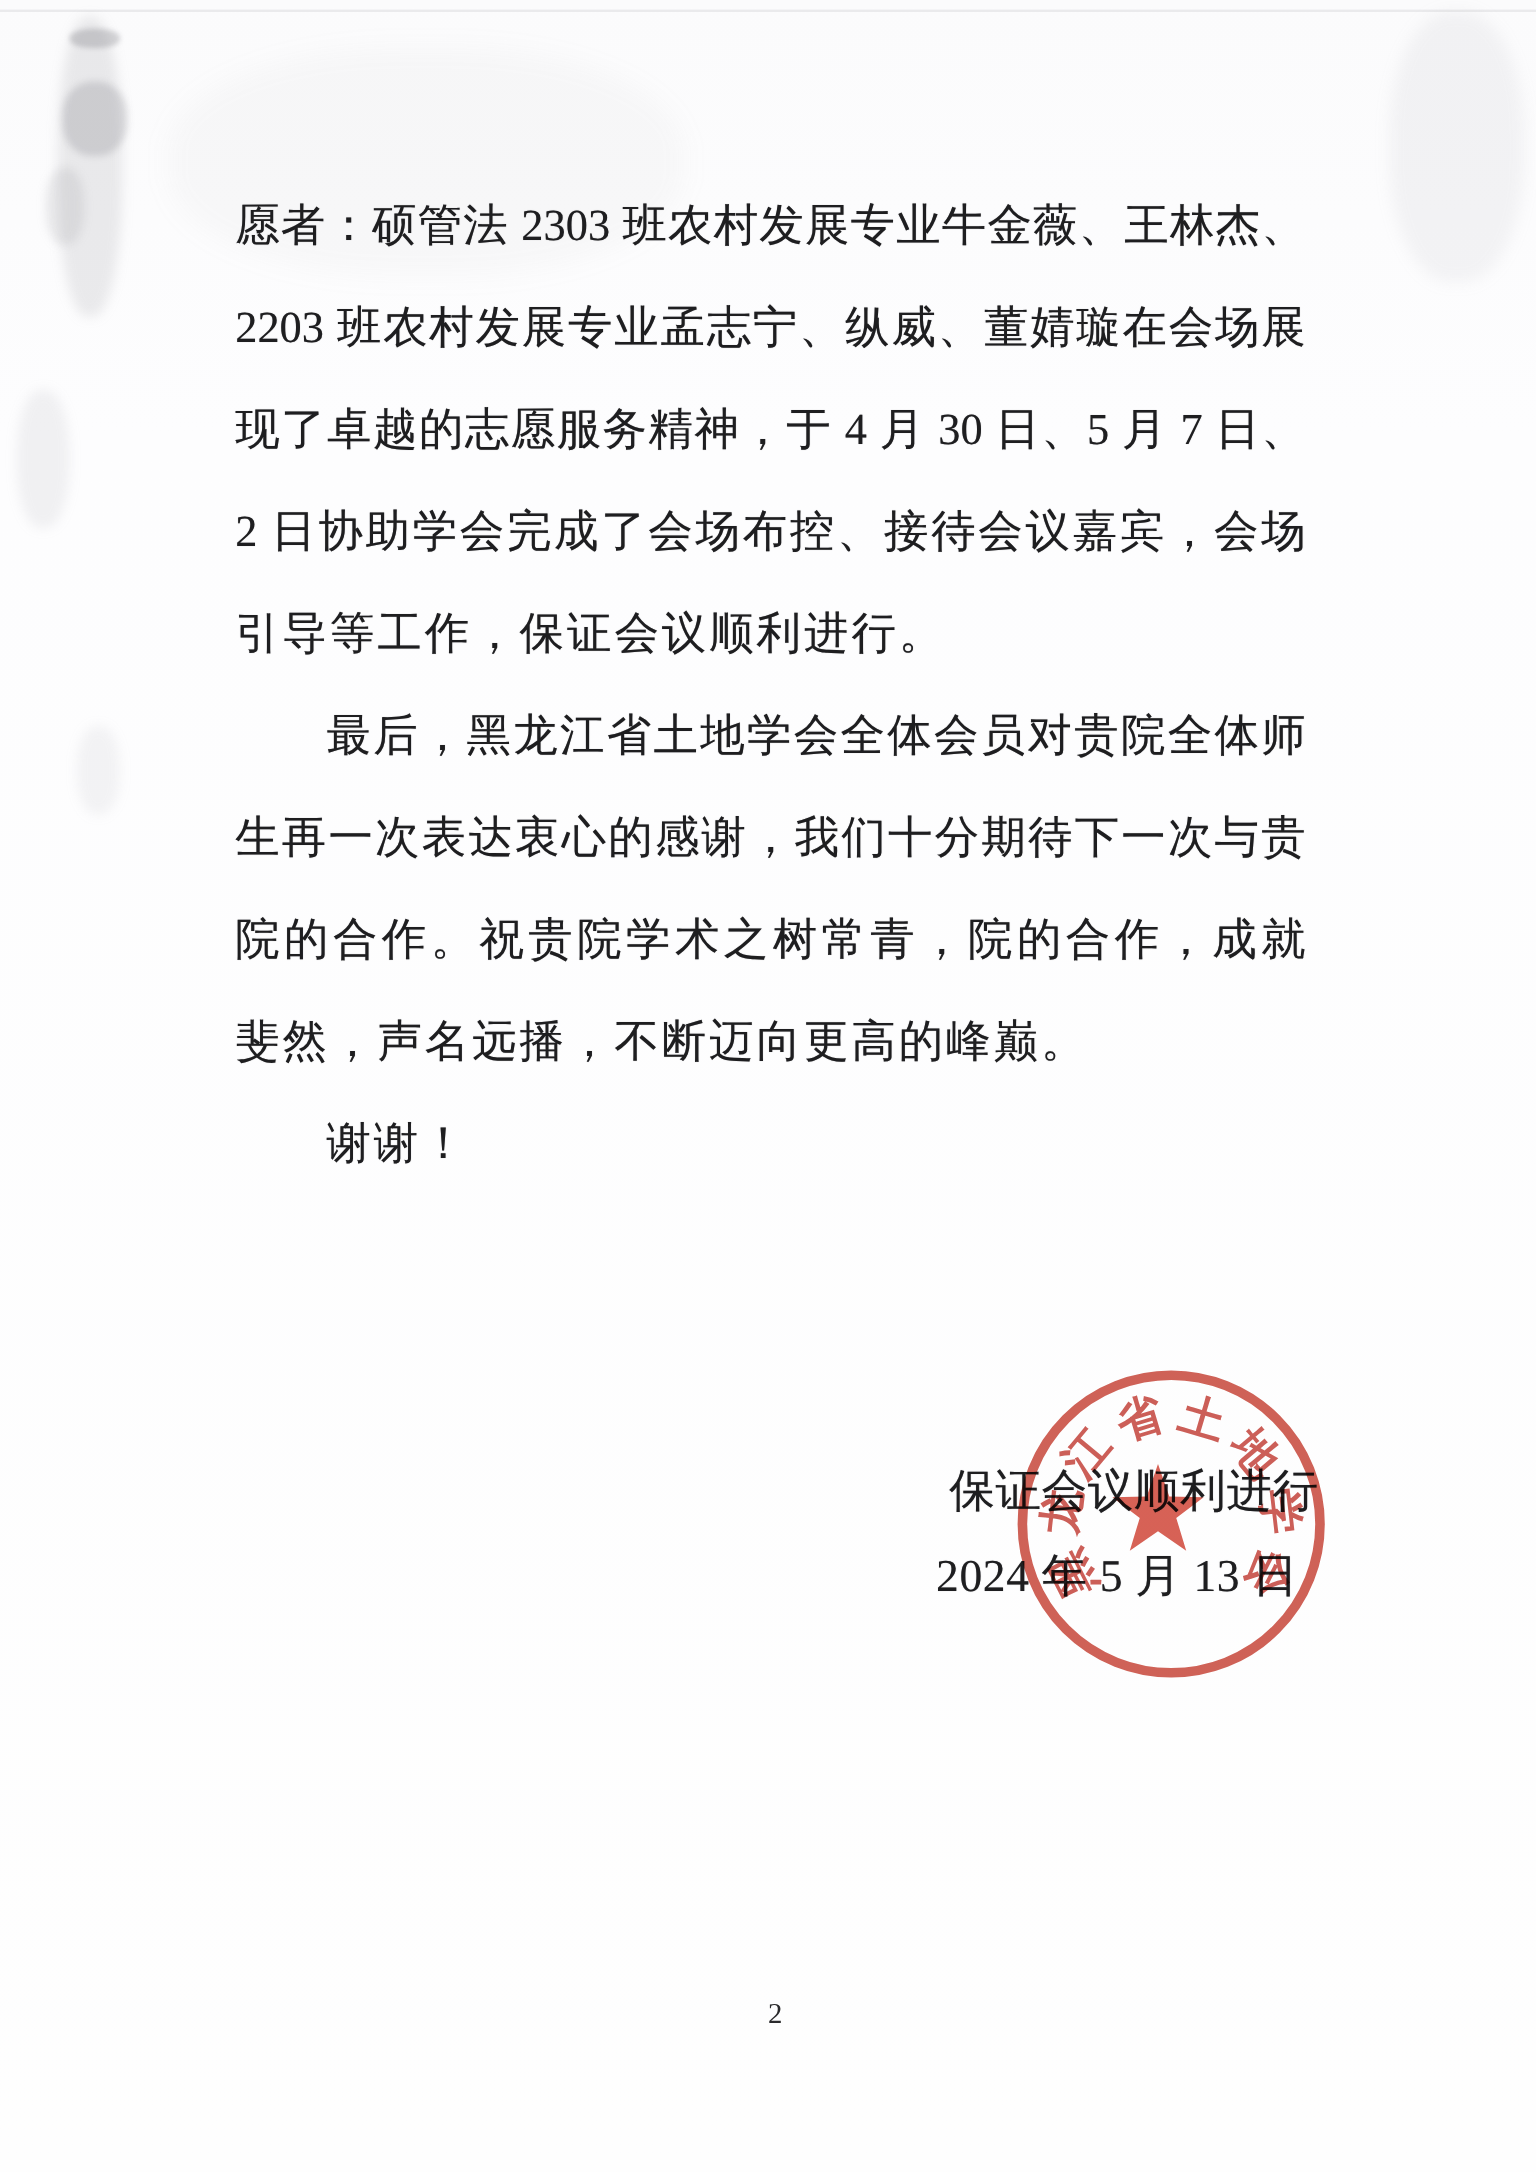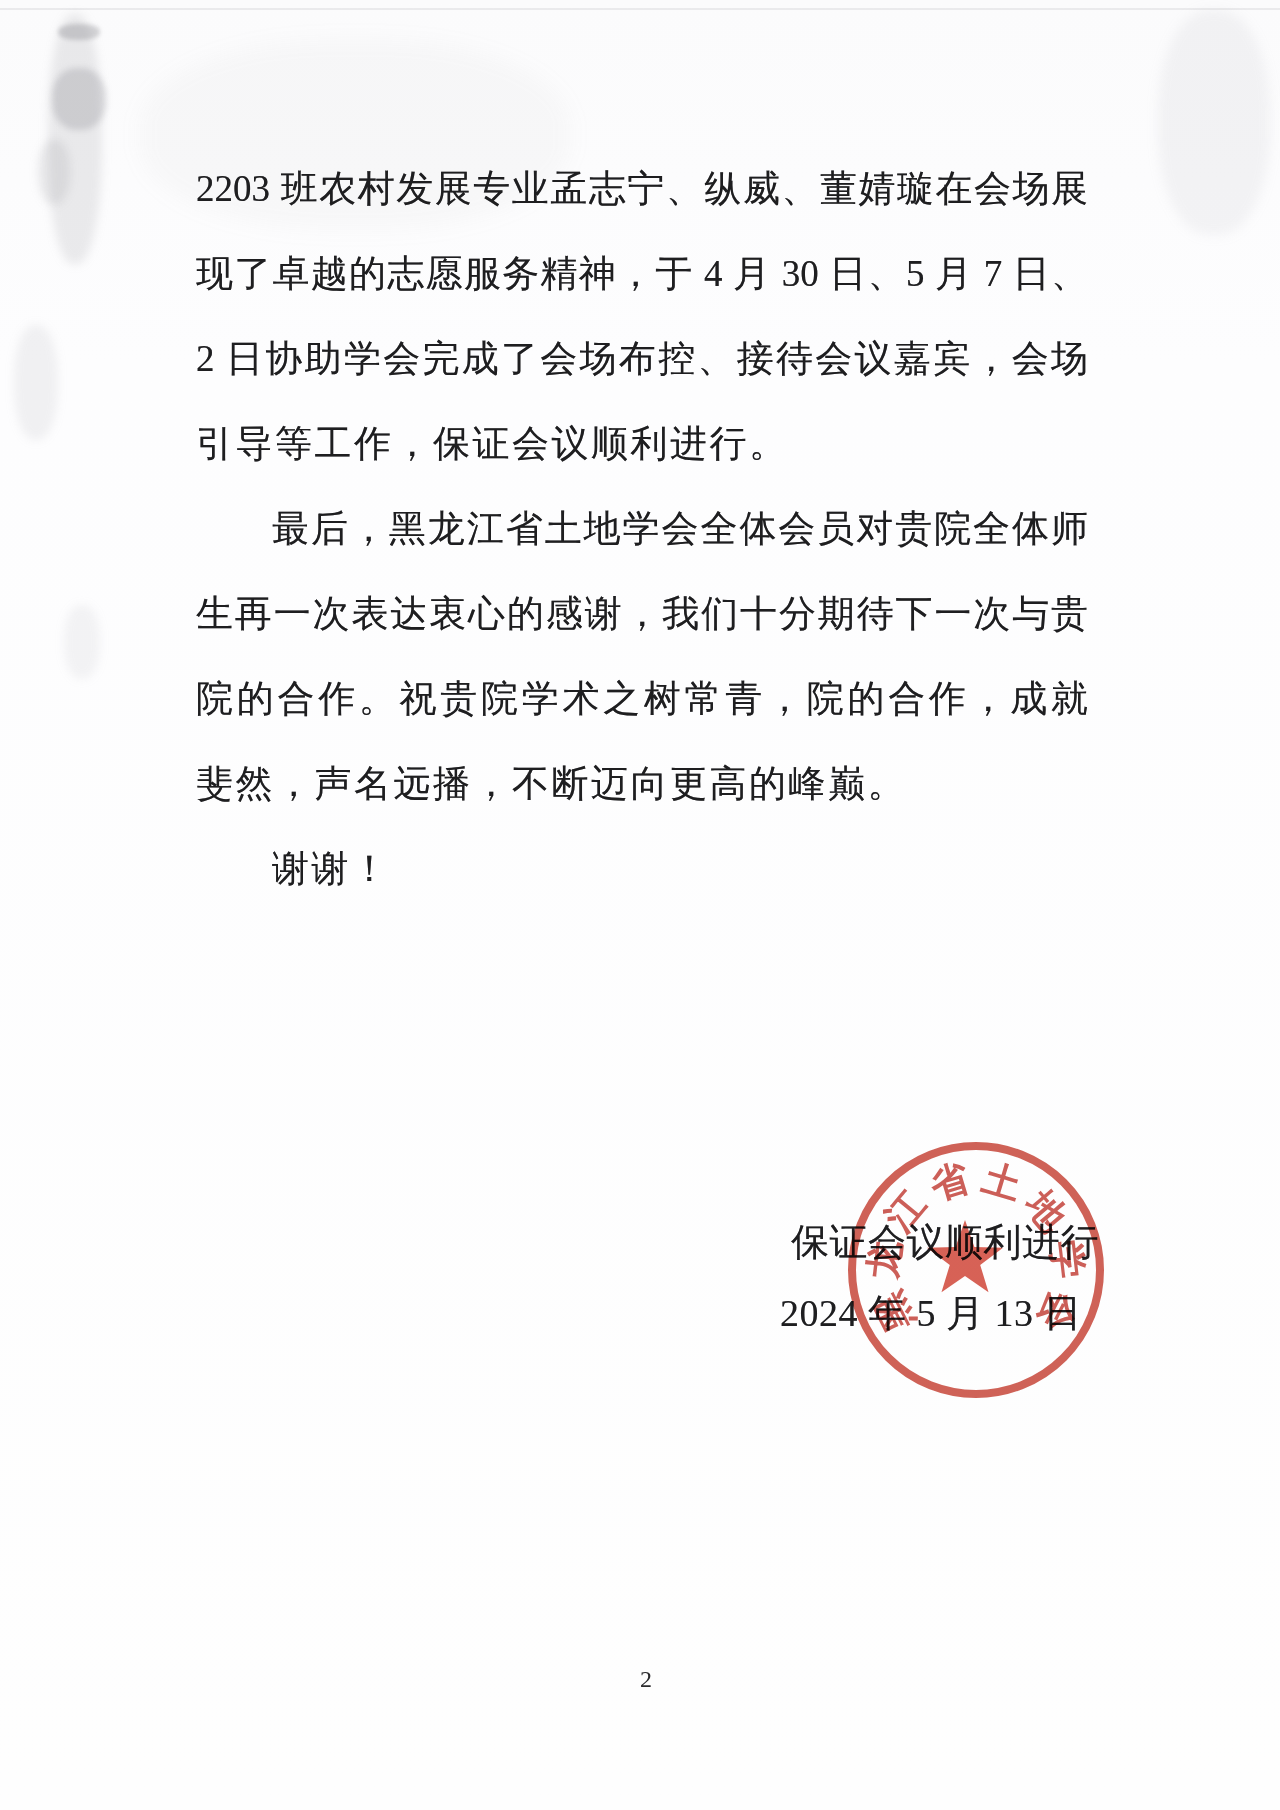--- a/index.html
+++ b/index.html
@@ -55,20 +55,21 @@
   <div class="smudge sm-a"></div>
   <div class="smudge sm-b"></div>
   <div class="smudge sm-c"></div>
   <div class="smudge sm-d"></div>
   <div class="smudge sm-e"></div>
   <div class="smudge sm-f"></div>
   <div class="smudge sm-g"></div>
   <div class="smudge sm-top"></div>
 
   <div class="doc-body">
+      <div class="line just">愿者：硕管法 2303 班农村发展专业牛金薇、王林杰、</div>
       <div class="line just">2203 班农村发展专业孟志宁、纵威、董婧璇在会场展</div>
       <div class="line just">现了卓越的志愿服务精神，于 4 月 30 日、5 月 7 日、</div>
       <div class="line just">2 日协助学会完成了会场布控、接待会议嘉宾，会场</div>
       <div class="line noj">引导等工作，保证会议顺利进行。</div>
       <div class="line just indent">最后，黑龙江省土地学会全体会员对贵院全体师</div>
       <div class="line just">生再一次表达衷心的感谢，我们十分期待下一次与贵</div>
       <div class="line just">院的合作。祝贵院学术之树常青，院的合作，成就</div>
       <div class="line noj">斐然，声名远播，不断迈向更高的峰巅。</div>
       <div class="line noj indent">谢谢！</div>
     </div>

